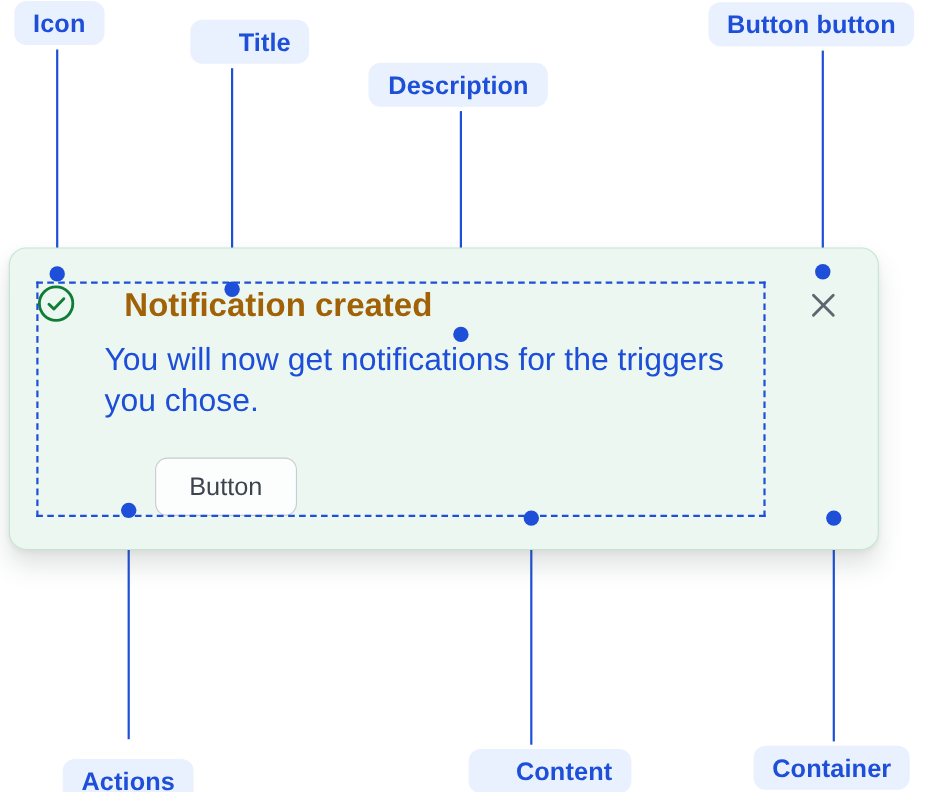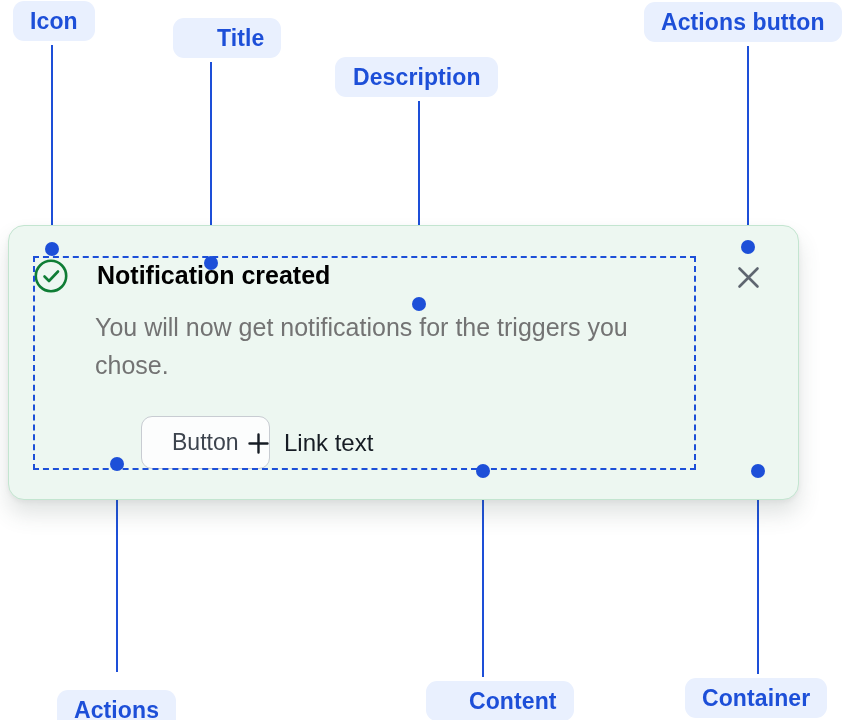--- a/index.html
+++ b/index.html
@@ -72,34 +72,34 @@
 
   .status-icon {
     position: absolute;
     left: 34px;
     top: 259px;
     width: 34px;
     height: 34px;
   }
   .toast-title {
     position: absolute;
-    left: 97px;
+    left: 113px;
     top: 261px;
-    font-size: 25px;
+    font-size: 30px;
     font-weight: 700;
-    color: #000000;
+    color: #a16207;
   }
   .toast-desc {
     position: absolute;
     left: 95px;
     top: 308px;
     width: 600px;
-    font-size: 25px;
+    font-size: 29px;
     line-height: 38px;
-    color: #737373;
+    color: #1d4ed8;
   }
 
   .toast-button {
     position: absolute;
     left: 97px;
     top: 416px;
     height: 53px;
     padding: 0 30px;
     display: flex;
     align-items: center;
@@ -141,21 +141,21 @@
   }
 </style>
 </head>
 <body>
 
 <div class="stage">
 
   <div class="pill" style="left:13px; top:1px;">Icon</div>
   <div class="pill" style="left:173px; top:18px;padding-left:44px;">Title</div>
   <div class="pill" style="left:335px; top:57px;padding-left:18px;">Description</div>
-  <div class="pill" style="left:644px; top:2px;">Actions button</div>
+  <div class="pill" style="left:644px; top:2px;">Button button</div>
   <div class="pill" style="left:57px; top:676px;margin-top:14px;">Actions</div>
   <div class="pill" style="left:426px; top:681px;padding-left:43px;">Content</div>
   <div class="pill" style="left:685px; top:678px;">Container</div>
 
   <div class="conn" style="left:50.75px; top:45px;  height:204px;"></div>
   <div class="conn" style="left:209.75px; top:62px; height:201px;"></div>
   <div class="conn" style="left:417.75px; top:101px;height:203px;"></div>
   <div class="conn" style="left:746.75px; top:46px; height:201px;"></div>
   <div class="conn" style="left:115.75px; top:464px;height:208px;"></div>
   <div class="conn" style="left:481.75px; top:471px;height:206px;"></div>
@@ -171,28 +171,20 @@
       <path d="M10.5 17.5 L15 22 L24 12.5" fill="none" stroke="#0f7d35" stroke-width="2.6" stroke-linecap="round" stroke-linejoin="round"></path>
     </svg>
   </span>
 
   <div class="toast-title">Notification created</div>
 
   <div class="toast-desc">You will now get notifications for the triggers you chose.</div>
 
   <button class="toast-button">Button</button>
 
-  <div class="toast-link">
-    <span style="display:flex;">
-      <svg width="23" height="23" viewBox="0 0 23 23">
-        <path d="M11.5 2.5 V20.5 M2.5 11.5 H20.5" fill="none" stroke="#161c24" stroke-width="2.4" stroke-linecap="round"></path>
-      </svg>
-    </span>
-    <span>Link text</span>
-  </div>
 
   <button class="dismiss-btn">
     <span style="display:flex;">
       <svg width="27" height="27" viewBox="0 0 27 27">
         <path d="M4.5 4.5 L22.5 22.5 M22.5 4.5 L4.5 22.5" fill="none" stroke="#5f6670" stroke-width="2.6" stroke-linecap="round"></path>
       </svg>
     </span>
   </button>
 
   <div class="content-outline"></div>

